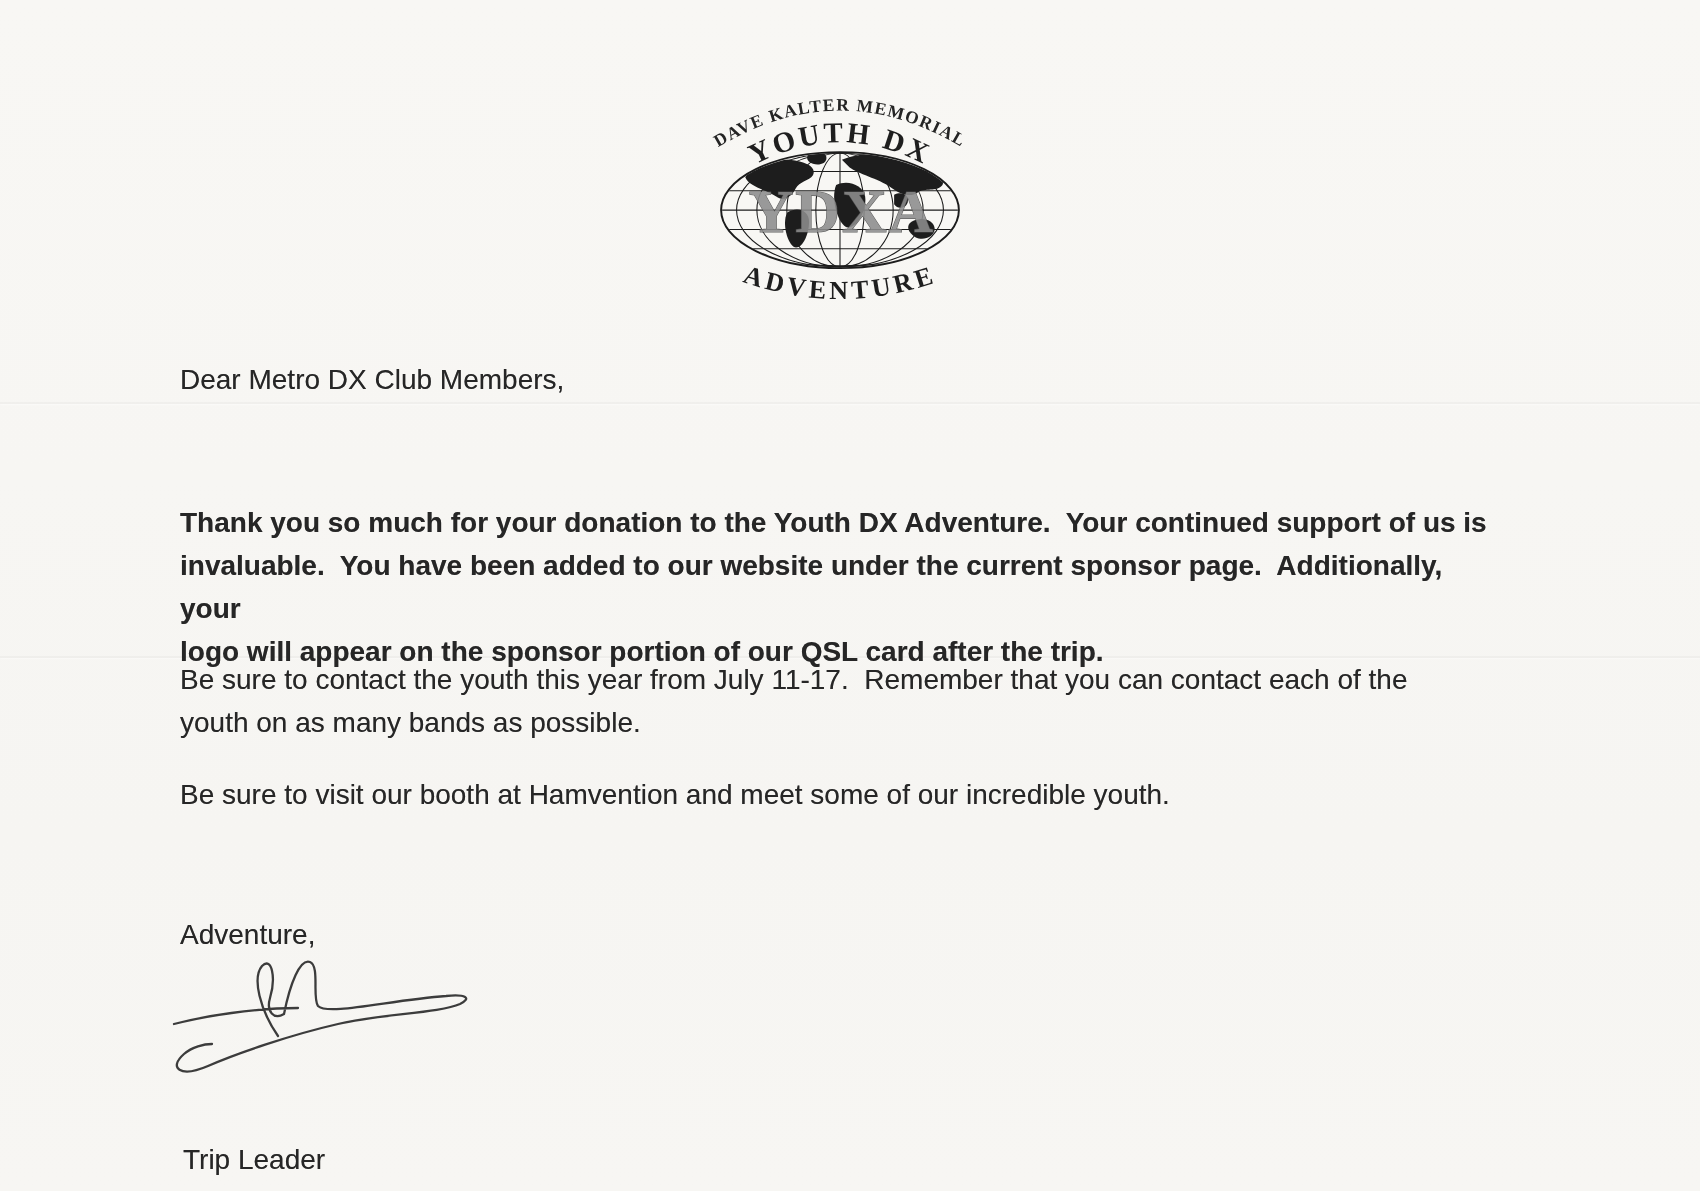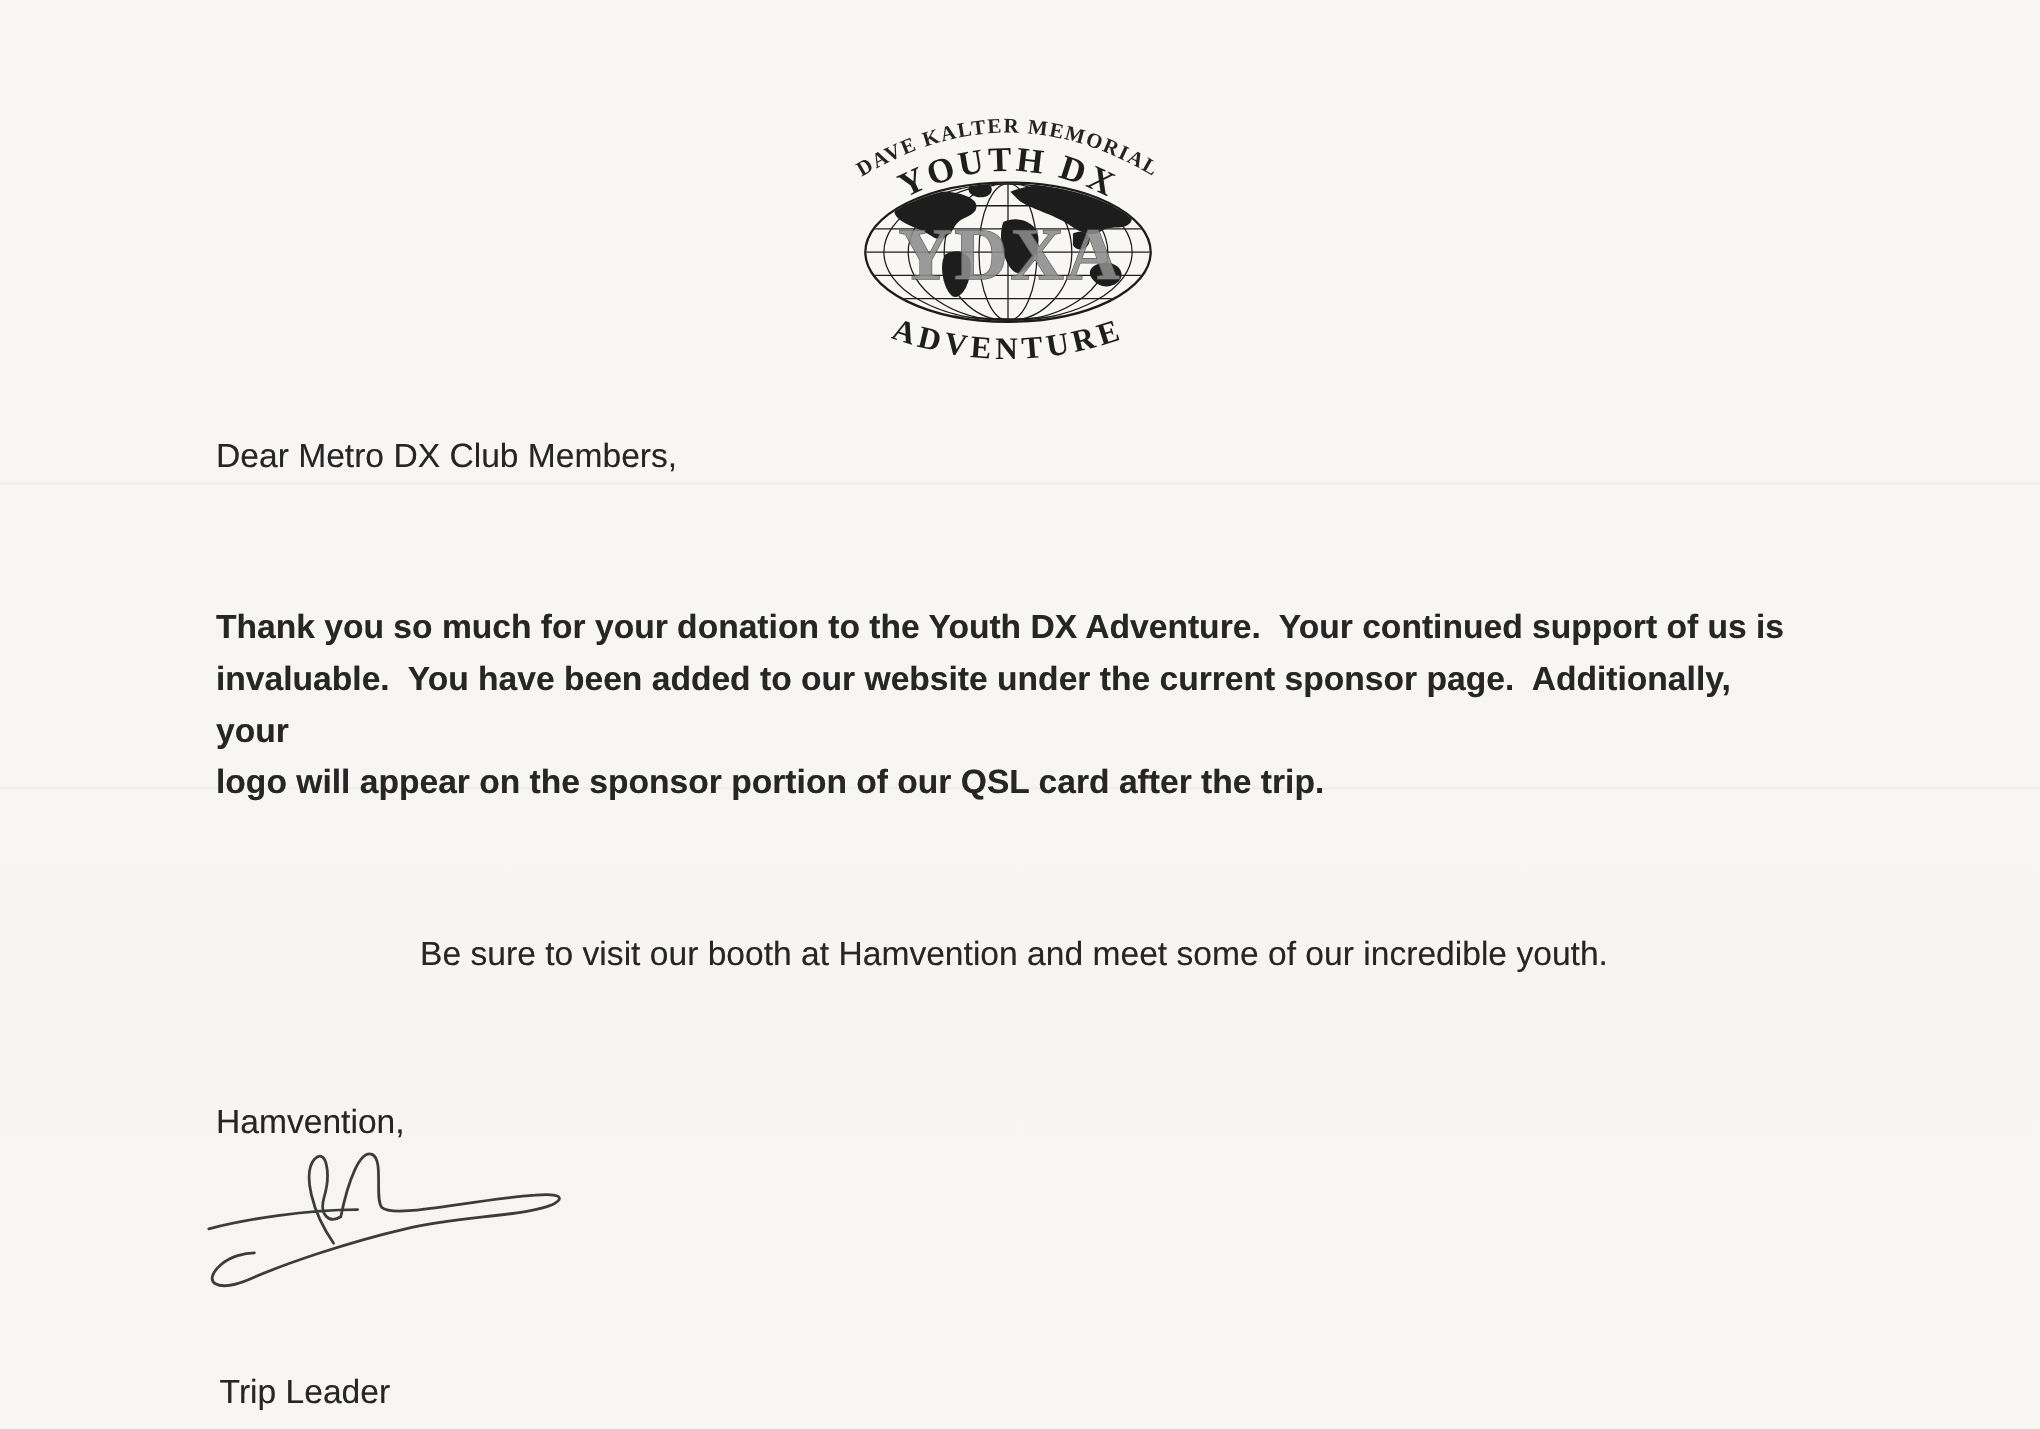--- a/index.html
+++ b/index.html
@@ -77,21 +77,21 @@
     margin: 0;
     font-size: 28px;
     line-height: 43px;
     color: #262626;
     white-space: pre-wrap;
     text-shadow: 0 0 0.5px rgba(40,40,40,0.45);
   }
   .salutation   { top: 358px; }
   .para-1       { top: 501px; width: 1330px; font-weight: bold; }
   .para-2       { top: 658px; width: 1330px; }
-  .para-3       { top: 773px; width: 1330px; text-align: center; }
+  .para-3       { top: 773px; width: 1330px; }
   .closing      { top: 913px; }
   .signer-name  { top: 1058px; left: 183px; line-height: 36px; }
   .signer-title { top: 1142px; left: 183px; line-height: 36px; }
 
   .signature {
     position: absolute;
     left: 160px;
     top: 950px;
     width: 340px;
     height: 130px;
@@ -160,23 +160,25 @@
         <textPath href="#arcAdventure" startOffset="50%">ADVENTURE</textPath>
       </text>
     </svg>
   </div>
 
   <p class="textline salutation">Dear Metro DX Club Members,</p>
 
   <p class="para para-1">Thank you so much for your donation to the Youth DX Adventure.  Your continued support of us is
 invaluable.  You have been added to our website under the current sponsor page.  Additionally, your
 logo will appear on the sponsor portion of our QSL card after the trip.</p>
+  <p class="para para-2">Be sure to contact the youth this year from July 11-17.  Remember that you can contact each of the
+youth on as many bands as possible.</p>
   <p class="para para-3">Be sure to visit our booth at Hamvention and meet some of our incredible youth.</p>
 
-  <p class="textline closing">Hamvention,</p>
+  <p class="textline closing">Adventure,</p>
 
   <svg class="signature" viewBox="0 0 340 130" xmlns="http://www.w3.org/2000/svg">
     <path d="M 14 74 C 45 66 95 58 138 58
              M 118 86 C 100 60 92 28 102 16 C 112 6 116 28 110 48 C 106 62 114 70 124 64
              C 130 34 140 8 150 12 C 160 16 152 48 158 56 C 168 66 230 50 286 46
              C 306 44 312 48 300 54 C 280 63 220 64 178 74
              C 130 85 75 104 48 116 C 20 128 8 118 24 104 C 32 97 44 94 52 94"></path>
   </svg>
 
   <p class="textline signer-title">Trip Leader</p>

